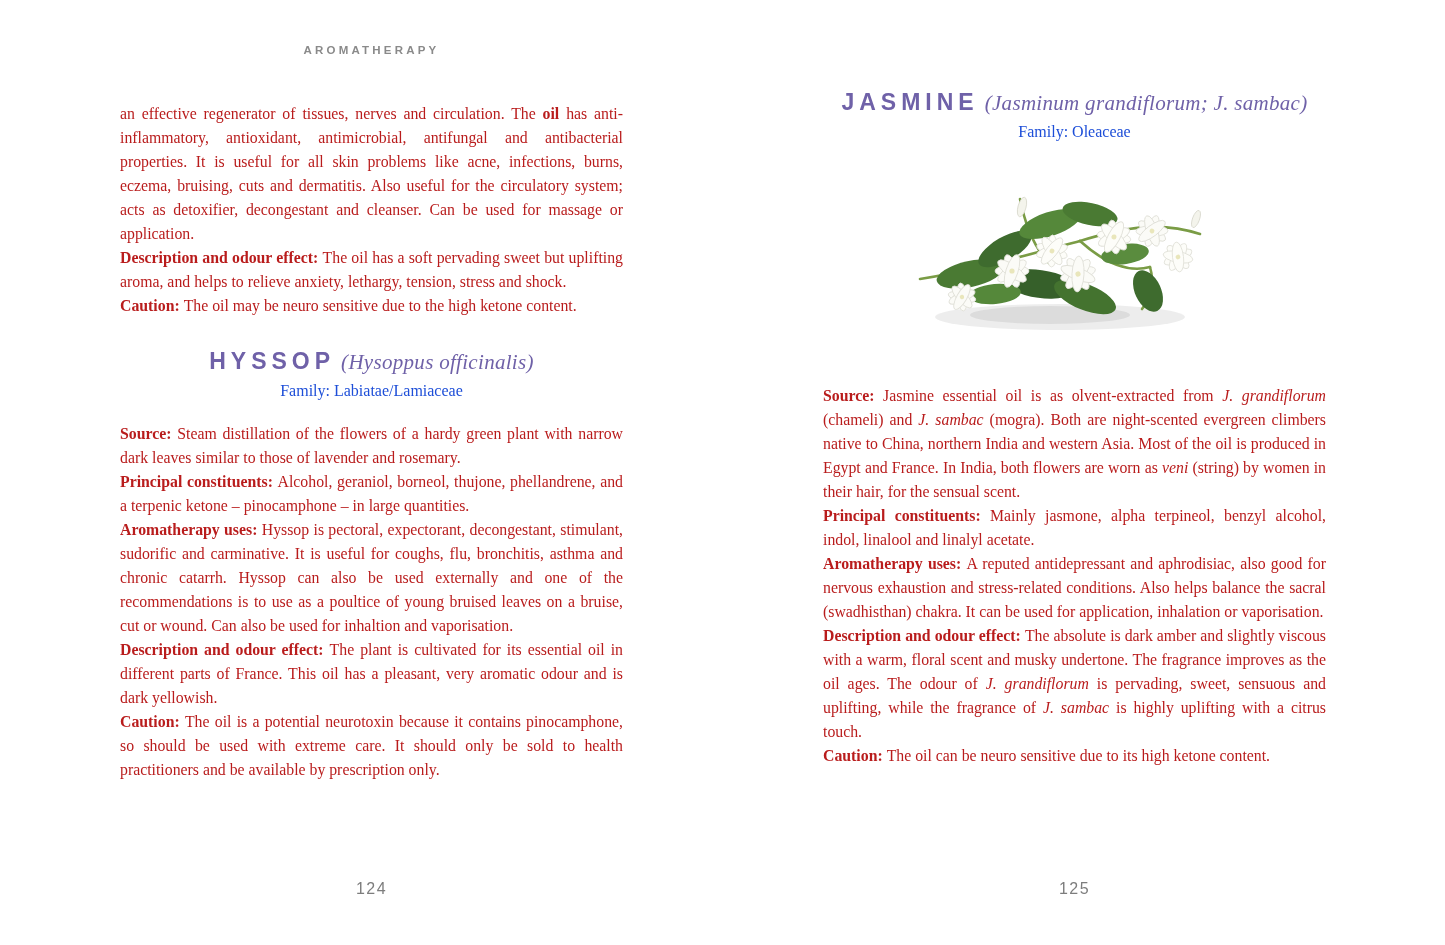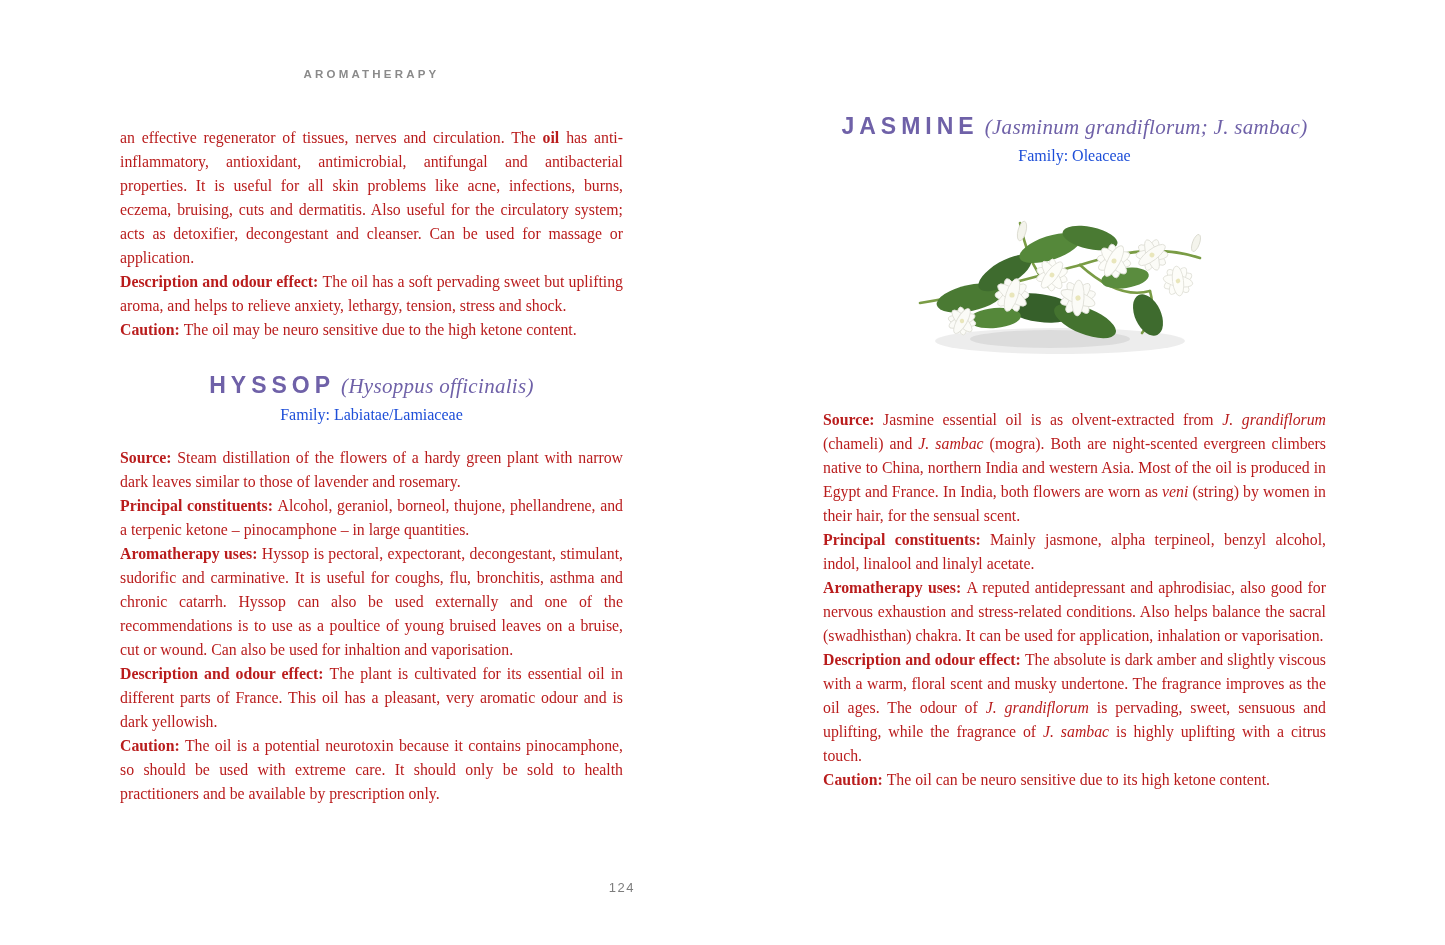--- a/index.html
+++ b/index.html
@@ -10,21 +10,21 @@
     color: #212121;
     overflow: hidden;
     position: relative;
   }
   .page {
     position: absolute;
     top: 0;
     width: 503px;
     height: 941px;
     box-sizing: border-box;
-    padding-top: 67px;
+    padding-top: 43px;
   }
   .page-left  { left: 120px; }
   .page-right { left: 823px; }
 
   .running-header {
     font-family: "Liberation Sans", sans-serif;
     font-size: 11.5px;
     font-weight: 600;
     letter-spacing: 3.2px;
     color: #8a8a8a;
@@ -84,25 +84,25 @@
   .plant-figure {
     margin: 36px auto 0 auto;
     width: 350px;
     height: 160px;
     display: block;
   }
 
   .page-number {
     position: absolute;
     top: 880px;
-    left: 12px;
+    left: 0;
     width: 100%;
-    text-align: right;
+    text-align: center;
     font-family: "Liberation Sans", sans-serif;
-    font-size: 13px;
+    font-size: 16px;
     letter-spacing: 1.5px;
     color: #7d7d7d;
   }
 </style>
 </head>
 <body>
 
 <div class="page page-left">
   <div class="running-header">AROMATHERAPY</div>
 
@@ -240,13 +240,14 @@
   </svg>
 
   <div class="body-block right-block">
     <p><span class="rb">Source: </span><span>Jasmine essential oil is as olvent-extracted from </span><span class="ri">J. grandiflorum</span><span> (chameli) and </span><span class="ri">J. sambac</span><span> (mogra). Both are night-scented evergreen climbers native to China, northern India and western Asia. Most of the oil is produced in Egypt and France. In India, both flowers are worn as </span><span class="ri">veni</span><span> (string) by women in their hair, for the sensual scent.</span></p>
     <p><span class="rb">Principal constituents: </span><span>Mainly jasmone, alpha terpineol, benzyl alcohol, indol, linalool and linalyl acetate.</span></p>
     <p><span class="rb">Aromatherapy uses: </span><span>A reputed antidepressant and aphrodisiac, also good for nervous exhaustion and stress-related conditions. Also helps balance the sacral (swadhisthan) chakra. It can be used for application, inhalation or vaporisation.</span></p>
     <p><span class="rb">Description and odour effect: </span><span>The absolute is dark amber and slightly viscous with a warm, floral scent and musky undertone. The fragrance improves as the oil ages. The odour of </span><span class="ri">J. grandiflorum</span><span> is pervading, sweet, sensuous and uplifting, while the fragrance of </span><span class="ri">J. sambac</span><span> is highly uplifting with a citrus touch.</span></p>
     <p><span class="rb">Caution: </span><span>The oil can be neuro sensitive due to its high ketone content.</span></p>
   </div>
 
+  <div class="page-number">125</div>
 </div>
 
 </body></html>

